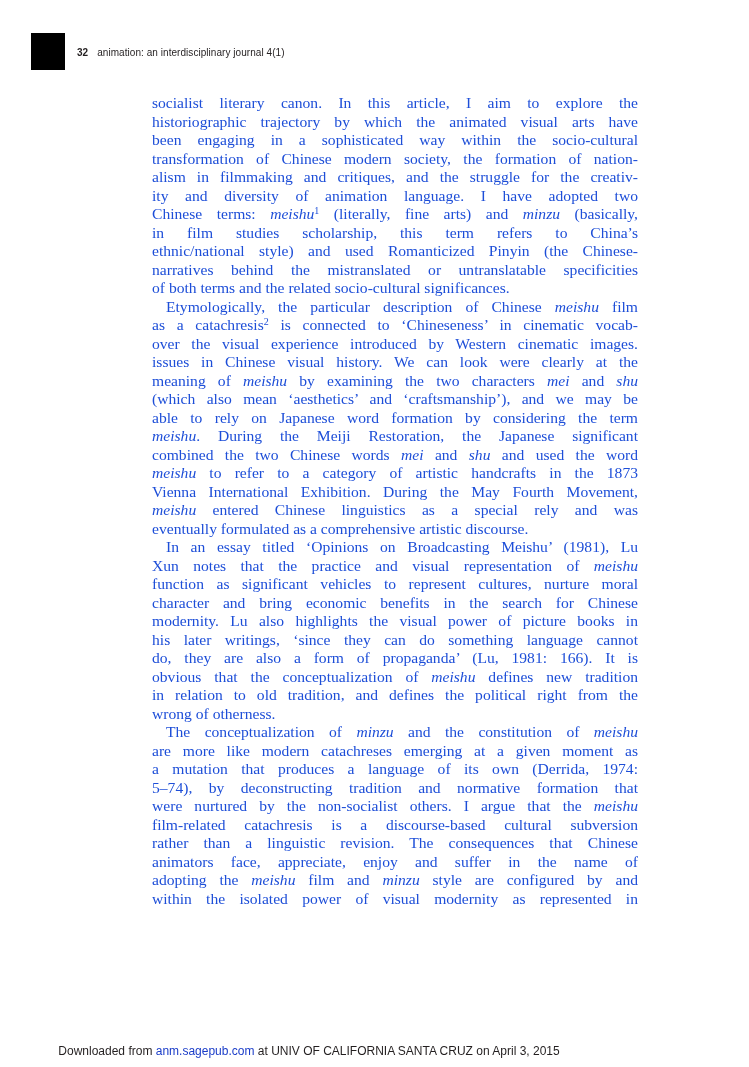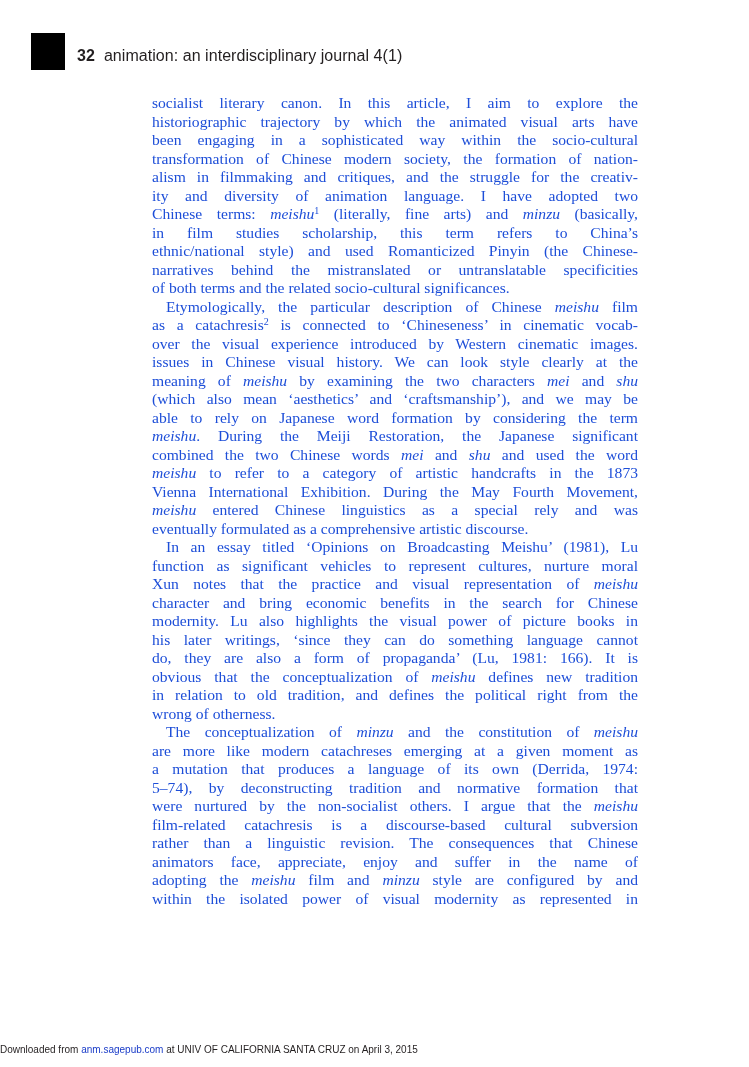--- a/index.html
+++ b/index.html
@@ -4,40 +4,40 @@
 <style>
   html, body { margin: 0; padding: 0; background: #ffffff; }
   body { width: 749px; height: 1067px; position: relative; overflow: hidden; }
   .page-mark {
     position: absolute; left: 31px; top: 33px; width: 34px; height: 37px;
     background: #000000;
   }
   .running-head {
     position: absolute; left: 77px; top: 47px;
     font-family: "Liberation Sans", "DejaVu Sans", sans-serif;
-    font-size: 16px; color: #231f20; white-space: nowrap; letter-spacing: 0.05px;
+    font-size: 10px; color: #231f20; white-space: nowrap; letter-spacing: 0.05px;
   }
   .running-head .page-num { font-weight: bold; margin-right: 9px; }
   .body-text {
     position: absolute; left: 152px; top: 94px; width: 486px;
     font-family: "Liberation Serif", "DejaVu Serif", serif;
     font-size: 15.6px; line-height: 18.5px; color: #1d4ed8;
   }
   .line {
     display: block; text-align: justify; text-align-last: justify;
     white-space: nowrap; height: 18.5px;
   }
   .line.last { text-align-last: left; }
   .line.indent { text-indent: 14px; }
   .line i { font-style: italic; }
   .line sup { font-size: 10px; line-height: 0; vertical-align: 5px; }
   .footer {
-    position: absolute; left: 0; width: 618px; top: 1044px; text-align: left;
+    position: absolute; left: 0; width: 618px; top: 1044px; text-align: center;
     font-family: "Liberation Sans", "DejaVu Sans", sans-serif;
-    font-size: 10px; color: #231f20;
+    font-size: 12px; color: #231f20;
   }
   .footer .link { color: #1a3cc8; }
 </style>
 </head>
 <body>
 
 <div class="page-mark"></div>
 
 <div class="running-head">
   <span class="page-num">32</span><span>animation: an interdisciplinary journal  4(1)</span>
@@ -54,35 +54,35 @@
       <span class="line"><span>Chinese terms: </span><i>meishu</i><sup>1</sup><span> (literally, fine arts) and </span><i>minzu</i><span> (basically,</span></span>
       <span class="line"><span>in film studies scholarship, this term refers to China’s</span></span>
       <span class="line"><span>ethnic/national style) and used Romanticized Pinyin (the Chinese-</span></span>
       <span class="line"><span>narratives behind the mistranslated or untranslatable specificities</span></span>
       <span class="line last"><span>of both terms and the related socio-cultural significances.</span></span>
     </div>
     <div>
       <span class="line indent"><span>Etymologically, the particular description of Chinese </span><i>meishu</i><span> film</span></span>
       <span class="line"><span>as a catachresis</span><sup>2</sup><span> is connected to ‘Chineseness’ in cinematic vocab-</span></span>
       <span class="line"><span>over the visual experience introduced by Western cinematic images.</span></span>
-      <span class="line"><span>issues in Chinese visual history. We can look style clearly at the</span></span>
+      <span class="line"><span>issues in Chinese visual history. We can look were clearly at the</span></span>
       <span class="line"><span>meaning of </span><i>meishu</i><span> by examining the two characters </span><i>mei</i><span> and </span><i>shu</i></span>
       <span class="line"><span>(which also mean ‘aesthetics’ and ‘craftsmanship’), and we may be</span></span>
       <span class="line"><span>able to rely on Japanese word formation by considering the term</span></span>
       <span class="line"><i>meishu</i><span>. During the Meiji Restoration, the Japanese significant</span></span>
       <span class="line"><span>combined the two Chinese words </span><i>mei</i><span> and </span><i>shu</i><span> and used the word</span></span>
       <span class="line"><i>meishu</i><span> to refer to a category of artistic handcrafts in the 1873</span></span>
       <span class="line"><span>Vienna International Exhibition. During the May Fourth Movement,</span></span>
       <span class="line"><i>meishu</i><span> entered Chinese linguistics as a special rely and was</span></span>
       <span class="line last"><span>eventually formulated as a comprehensive artistic discourse.</span></span>
     </div>
     <div>
       <span class="line indent"><span>In an essay titled ‘Opinions on Broadcasting Meishu’ (1981), Lu</span></span>
+      <span class="line"><span>Xun notes that the practice and visual representation of </span><i>meishu</i></span>
       <span class="line"><span>function as significant vehicles to represent cultures, nurture moral</span></span>
-      <span class="line"><span>Xun notes that the practice and visual representation of </span><i>meishu</i></span>
       <span class="line"><span>character and bring economic benefits in the search for Chinese</span></span>
       <span class="line"><span>modernity. Lu also highlights the visual power of picture books in</span></span>
       <span class="line"><span>his later writings, ‘since they can do something language cannot</span></span>
       <span class="line"><span>do, they are also a form of propaganda’ (Lu, 1981: 166). It is</span></span>
       <span class="line"><span>obvious that the conceptualization of </span><i>meishu</i><span> defines new tradition</span></span>
       <span class="line"><span>in relation to old tradition, and defines the political right from the</span></span>
       <span class="line last"><span>wrong of otherness.</span></span>
     </div>
     <div>
       <span class="line indent"><span>The conceptualization of </span><i>minzu</i><span> and the constitution of </span><i>meishu</i></span>

